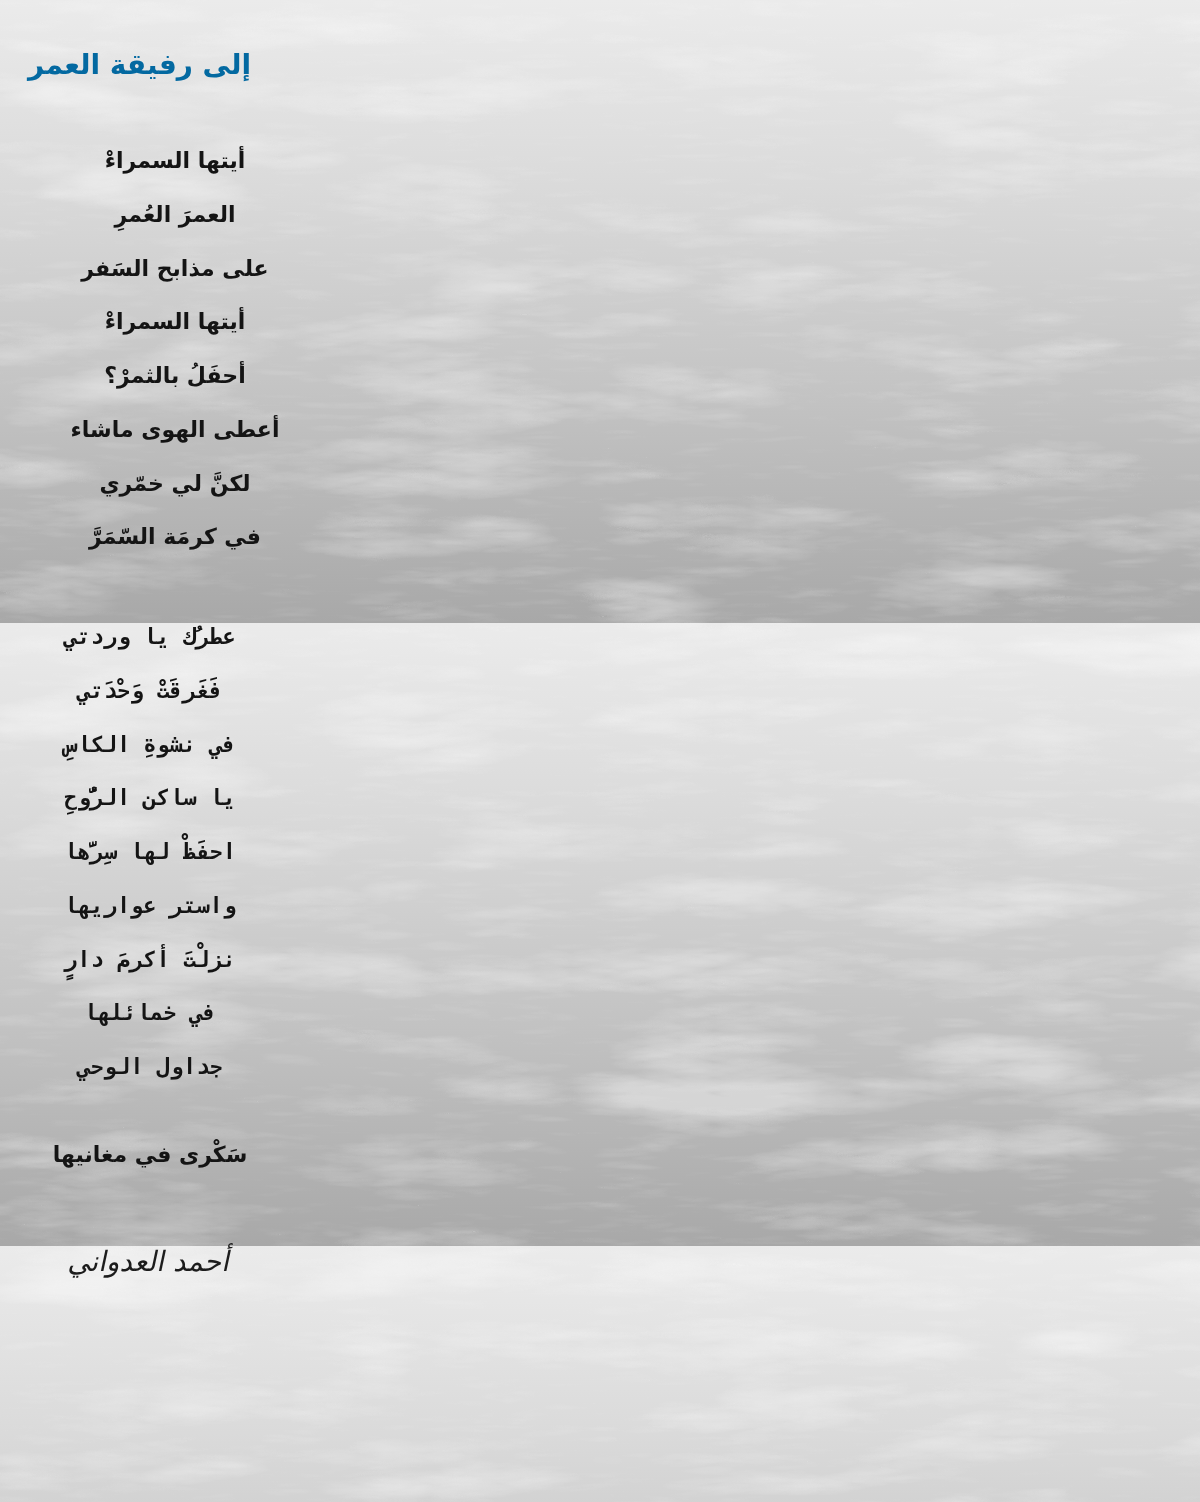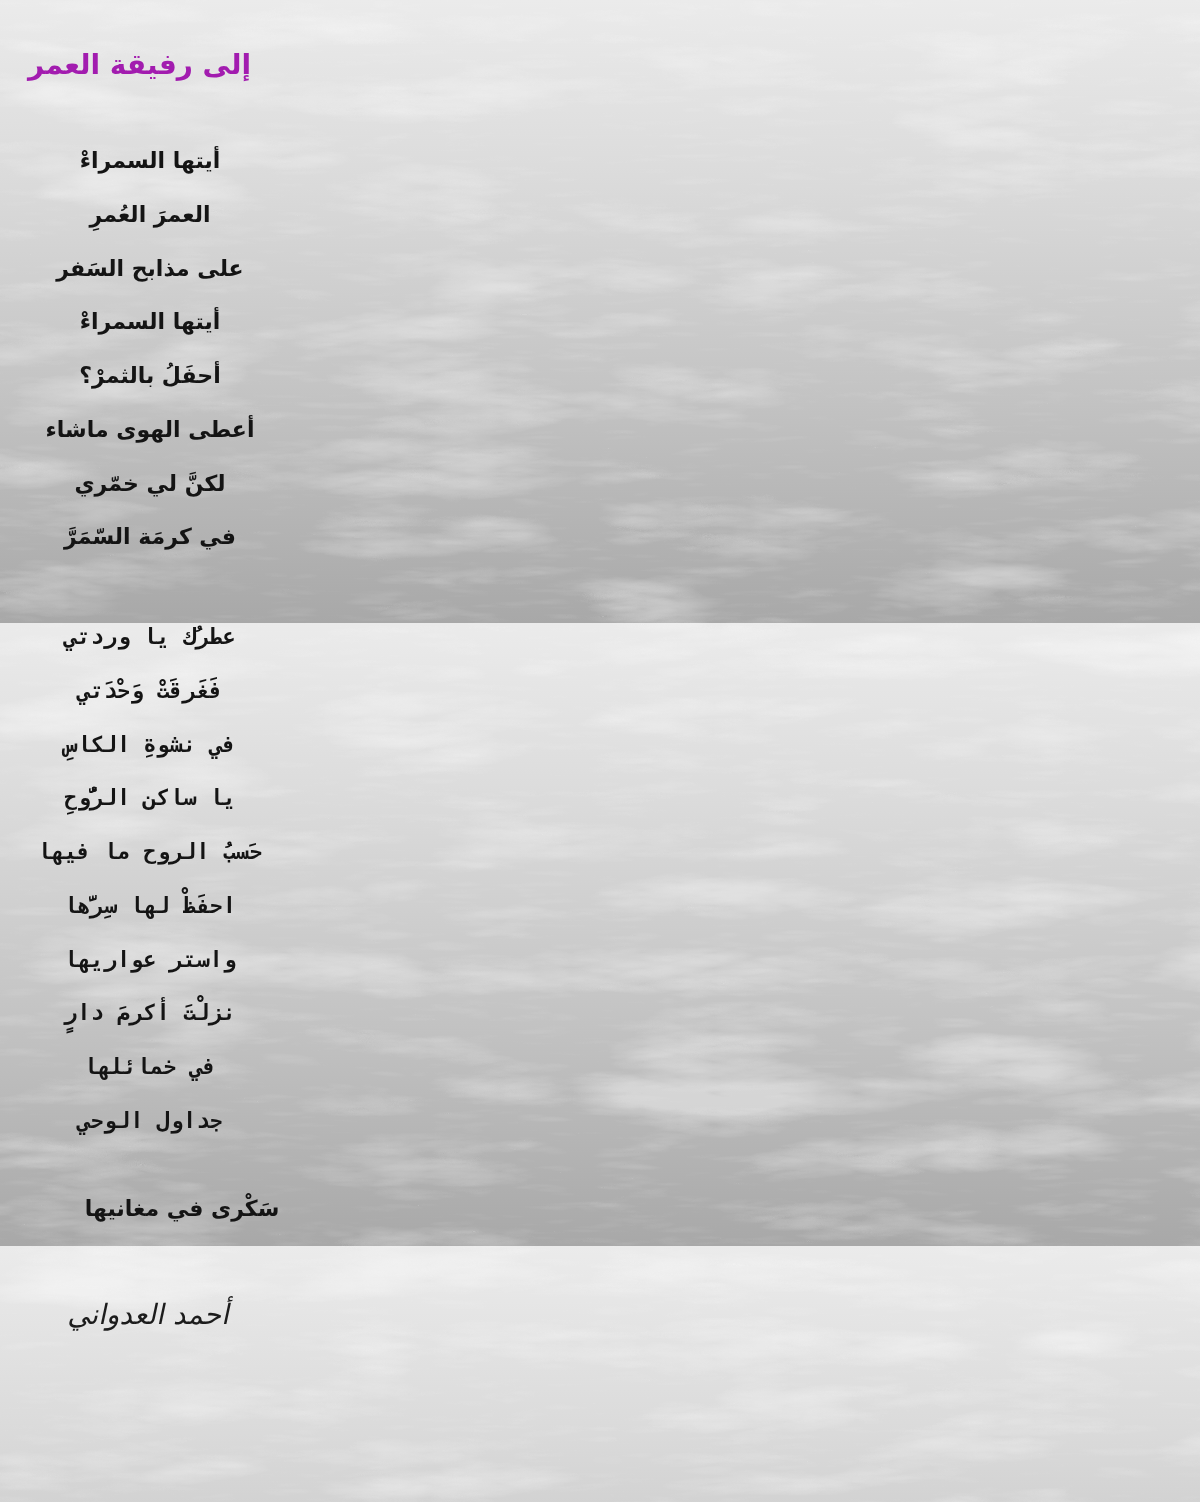--- a/index.html
+++ b/index.html
@@ -27,36 +27,36 @@
     color: #141414;
   }
   .page-title {
     margin: 46px 0 12px 0;
     padding-left: 28px;
     direction: rtl;
     text-align: left;
     font-size: 28px;
     font-weight: bold;
     line-height: 38px;
-    color: #a21caf;
+    color: #0369a1;
   }
   .stanza {
     width: 300px;
     direction: rtl;
     text-align: center;
     font-size: 22px;
     font-weight: bold;
   }
   .stanza .line {
     line-height: 53.75px;
     white-space: nowrap;
   }
-  .stanza-1 { margin-top: 50px; }
+  .stanza-1 { margin-top: 50px; margin-left: 25px; }
   .stanza-2 { margin-top: 48px; font-family: Liberation Mono, monospace; }
-  .stanza-3 { margin-top: 32px; padding-left: 32px; }
+  .stanza-3 { margin-top: 32px; }
   .author-signature {
     margin-top: 55px;
     width: 300px;
     direction: rtl;
     text-align: center;
     font-size: 28px;
     font-weight: normal;
     line-height: 50px;
     transform: skewX(-12deg);
     color: #1c1c1c;
@@ -105,21 +105,20 @@
     <div class="line">أعطى الهوى ماشاء</div>
     <div class="line">لكنَّ لي خمّري</div>
     <div class="line">في كرمَة السّمَرَّ</div>
   </div>
 
   <div class="stanza stanza-2">
     <div class="line">عطرُك يا وردتي</div>
     <div class="line">فَغَرقَتْ وَحْدَتي</div>
     <div class="line">في نشوةِ الكاسِ</div>
     <div class="line">يا ساكن الرُّوحِ</div>
-    <div class="line">حَسبُ الروح ما فيها</div>
     <div class="line">احفَظْ لها سِرَّها</div>
     <div class="line">واستر عواريها</div>
     <div class="line">نزلْتَ أكرمَ دارٍ</div>
     <div class="line">في خمائلها</div>
     <div class="line">جداول الوحي</div>
   </div>
 
   <div class="stanza stanza-3">
     <div class="line">سَكْرى في مغانيها</div>
   </div>

